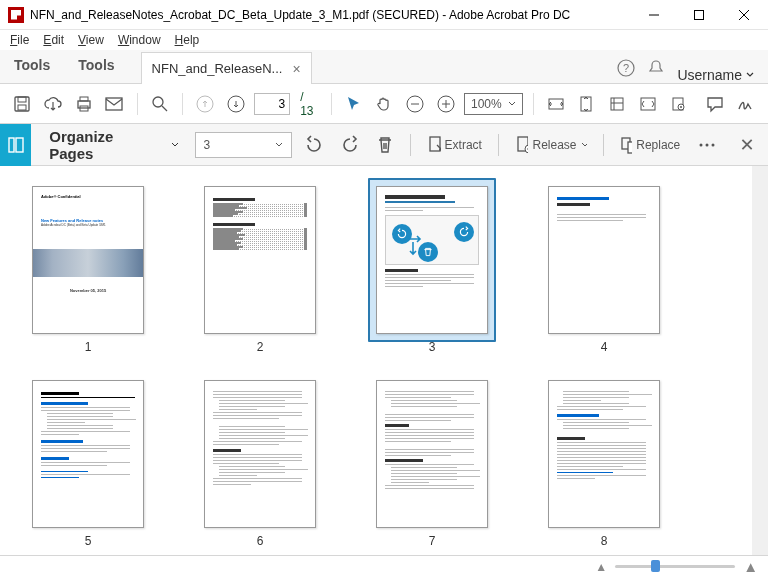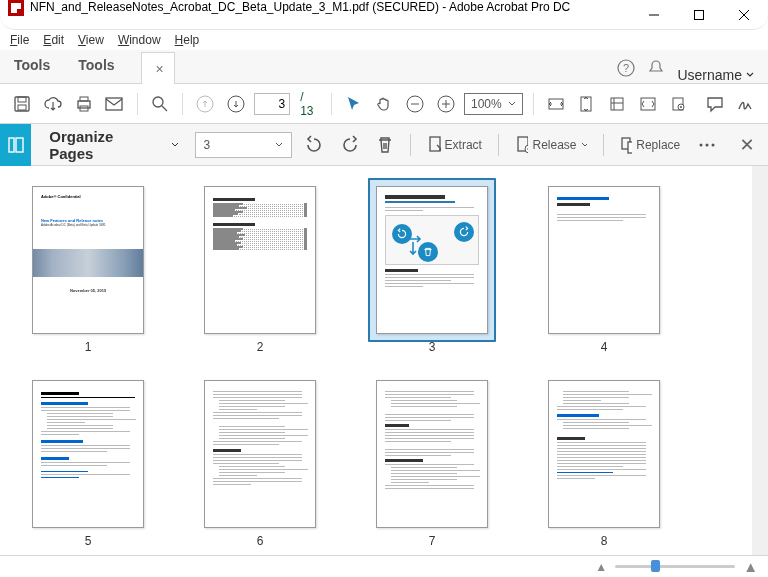--- a/index.html
+++ b/index.html
@@ -1,18 +1,18 @@
 <!DOCTYPE html>
 <html><head>
 <meta charset="utf-8">
 <style>
 * { box-sizing: border-box; margin: 0; padding: 0; font-family: "Segoe UI", Arial, sans-serif; }
 body { width: 768px; height: 577px; background: #fff; overflow: hidden; font-size: 12px; color: #333; }
 
-.titlebar { height: 30px; display: flex; padding: 0 2px 0 8px; border-bottom: 1px solid #e5e5e5; border-radius: 15px; }
+.titlebar { height: 30px; display: flex; align-items: center; padding: 0 2px 0 8px; border-bottom: 1px solid #e5e5e5; }
 .titlebar .app-icon { width: 16px; height: 16px; background: #b30000; margin-right: 6px; position: relative; }
 .titlebar .app-icon::after { content: ""; position: absolute; inset: 3px; background: #fff; clip-path: polygon(0 0,100% 0,100% 60%,60% 60%,60% 100%,0 100%); }
 .titlebar .title { flex: 1; color: #000; font-size: 12px; }
 .win-btn { width: 45px; height: 29px; display: flex; align-items: center; justify-content: center; color: #000; }
 
 .menubar { height: 20px; display: flex; align-items: center; padding: 0 4px; gap: 2px; }
 .menubar span { padding: 2px 6px; font-size: 12px; }
 .menubar span u { text-decoration: underline; }
 
 .tabbar { height: 34px; background: #f7f7f7; border-bottom: 1px solid #d6d6d6; display: flex; align-items: flex-end; padding-right: 8px; }
@@ -109,20 +109,21 @@
   <span><u>E</u>dit</span>
   <span><u>V</u>iew</span>
   <span><u>W</u>indow</span>
   <span><u>H</u>elp</span>
 </div>
 
 <div class="tabbar">
   <div class="home-tab">Tools</div>
   <div class="tools-tab">Tools</div>
   <div class="doc-tab">
+    <span>NFN_and_ReleaseN...</span>
     <span class="x">×</span>
   </div>
   <div class="spacer"></div>
   <div class="tab-icon">
       <svg width="18" height="18">
         <circle cx="9" cy="9" r="8" fill="none" stroke="currentColor" stroke-width="1.2"></circle>
         <text x="9" y="13" text-anchor="middle" font-size="11" fill="currentColor">?</text>
       </svg>
     </div>
   <div class="tab-icon">

